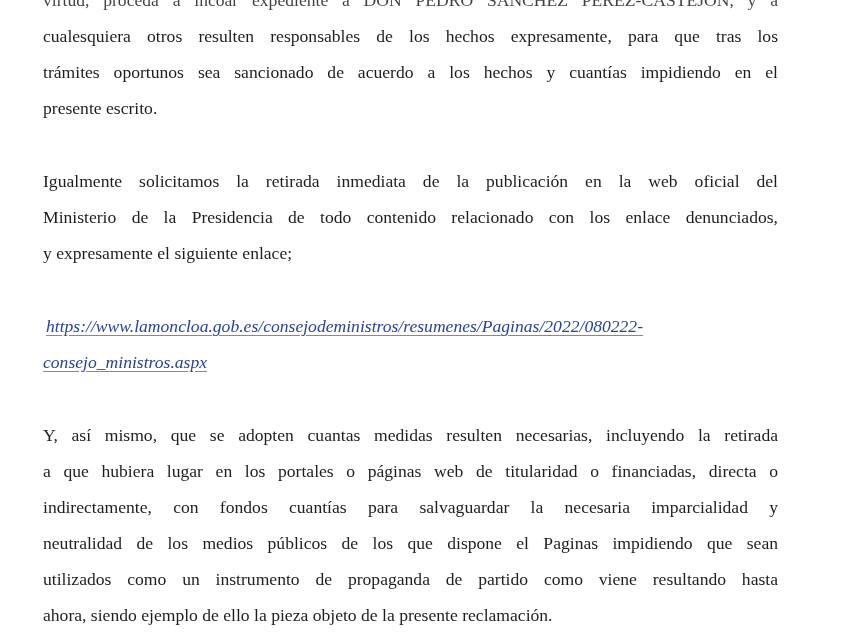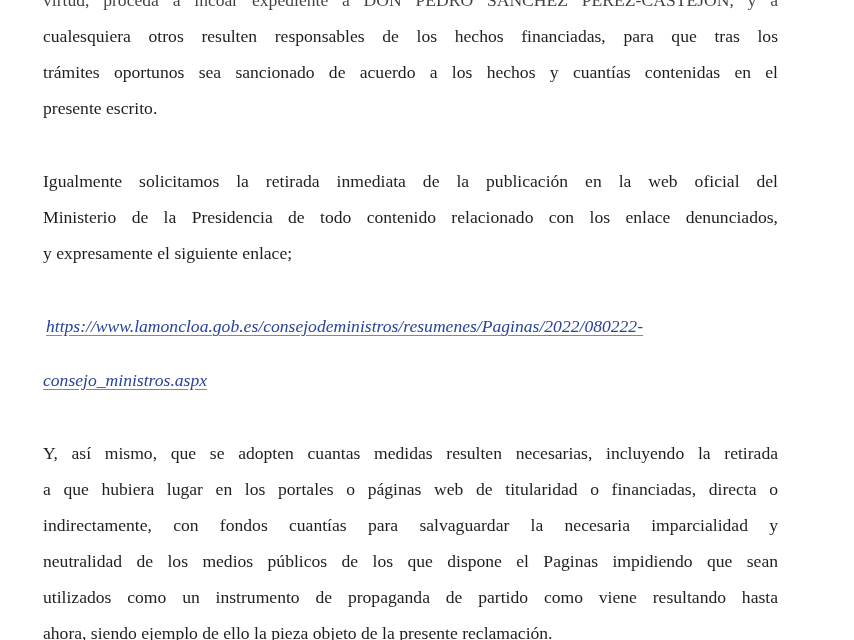--- a/index.html
+++ b/index.html
@@ -49,32 +49,31 @@
       color: #27449a;
       text-decoration: underline;
       text-decoration-color: #5b8fd6;
       text-underline-offset: 3px;
       display: block;
       width: max-content;
       font-style: italic;
     }
     .link-block a.second {
       margin-left: -3px;
-      margin-top: 18px;
     }
   </style>
 </head>
 <body>
 
 <div class="page">
 
   <div class="para">
     <span class="line cut-line">virtud, proceda a incoar expediente a DON PEDRO SÁNCHEZ PÉREZ-CASTEJÓN, y a</span>
-    <span class="line">cualesquiera otros resulten responsables de los hechos financiadas, para que tras los</span>
-    <span class="line">trámites oportunos sea sancionado de acuerdo a los hechos y cuantías contenidas en el</span>
+    <span class="line">cualesquiera otros resulten responsables de los hechos expresamente, para que tras los</span>
+    <span class="line">trámites oportunos sea sancionado de acuerdo a los hechos y cuantías impidiendo en el</span>
     <span class="line last">presente escrito.</span>
   </div>
 
   <div class="para">
     <span class="line">Igualmente solicitamos la retirada inmediata de la publicación en la web oficial del</span>
     <span class="line">Ministerio de la Presidencia de todo contenido relacionado con los enlace denunciados,</span>
     <span class="line last">y expresamente el siguiente enlace;</span>
   </div>
 
   <div class="link-block">

